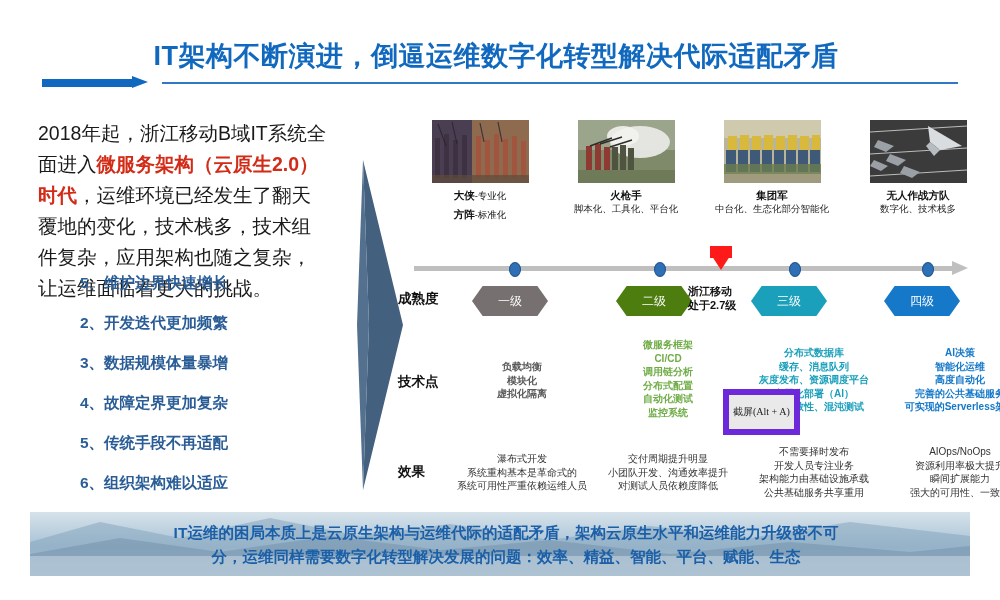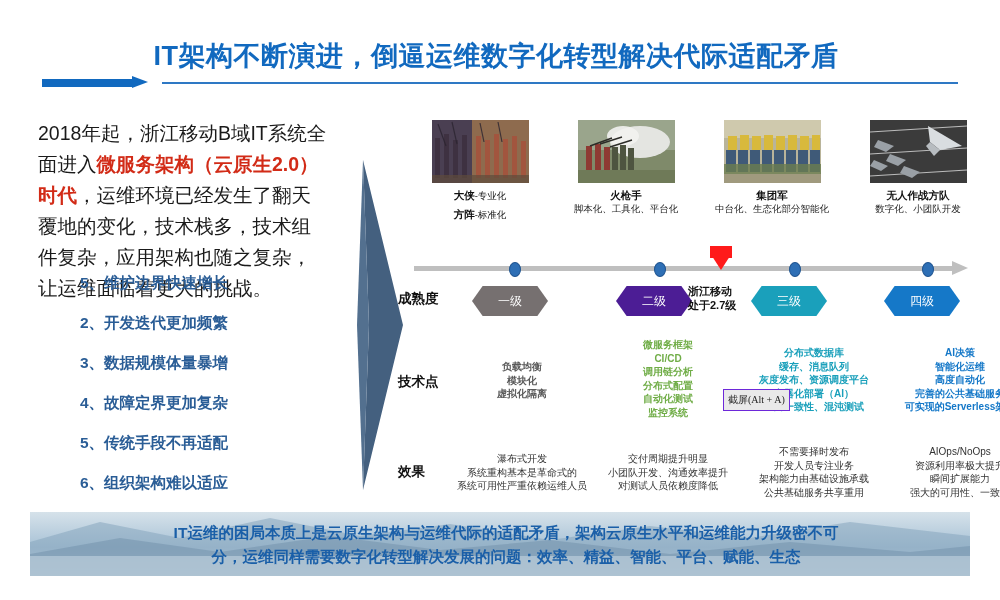--- a/index.html
+++ b/index.html
@@ -74,22 +74,22 @@
     line-height:14px;white-space:nowrap;}
 
   
   .colblock{position:absolute;width:180px;text-align:center;font-size:10px;line-height:13.5px;white-space:nowrap;}
   .colblock.tech{font-weight:bold;}
   .colblock.eff{color:#333;}
 
   
   .tooltip{
     position:absolute;left:723px;top:389px;
-    background:#e9e9e9;border:1px solid #6d28d9;
-    font-size:10px;color:#222;padding:4px 4px;line-height:12px;
+    background:#e9e9e9;border:6px solid #6d28d9;
+    font-size:10px;color:#222;padding:11px 4px;line-height:12px;
     font-family:"Liberation Serif","DejaVu Serif",serif;white-space:nowrap;
   }
 
   
   .banner{
     position:absolute;left:30px;top:512px;width:940px;height:64px;overflow:hidden;
     background:linear-gradient(180deg,#cfdce6 0%,#b9ccdb 30%,#9fbcd0 60%,#cfdbe4 100%);
   }
   .banner-mtn{position:absolute;inset:0;}
   .banner-text{
@@ -245,39 +245,39 @@
             <polygon points="60,22 70,30 64,36 56,26" fill="#b7bcc0"></polygon>
             <g fill="#9aa0a6">
               <polygon points="8,20 24,26 16,32 4,27"></polygon>
               <polygon points="20,34 36,40 28,46 16,41"></polygon>
               <polygon points="34,46 50,52 42,58 30,53"></polygon>
               <polygon points="4,40 18,46 11,51 0,46"></polygon>
             </g>
           </svg>
         </div>
         <div class="cap1">无人作战方队</div>
-        <div class="cap2">数字化、小团队开发</div>
+        <div class="cap2">数字化、技术栈多</div>
       </div>
     </div>
 
     <div class="timeline">
       <div class="tl-bar"></div>
       <div class="tl-head"></div>
       <div class="tl-dot" style="left:95px;"></div>
       <div class="tl-dot" style="left:240px;"></div>
       <div class="tl-dot" style="left:375px;"></div>
       <div class="tl-dot" style="left:508px;"></div>
       <div class="tl-marker-box" style="left:296px;"></div>
       <div class="tl-marker" style="left:296px;"></div>
     </div>
 
     <div class="row-label" style="left:-2px;top:170px;">成熟度</div>
     <div class="hexrow">
       <div class="hex" style="left:58px;background:#767070;">一级</div>
-      <div class="hex" style="left:202px;background:#4c1d95;">二级</div>
+      <div class="hex" style="left:202px;background:#4d7c0f;">二级</div>
       <div class="hex" style="left:337px;background:#1aa0bb;">三级</div>
       <div class="hex" style="left:470px;background:#1578c8;">四级</div>
     </div>
     <div class="note-27">
       <div>浙江移动</div>
       <div>处于2.7级</div>
     </div>
 
     <div class="row-label" style="left:-2px;top:253px;">技术点</div>
     <div class="colblock tech" id="tech0" style="left:32px;top:240px;color:#595959;">

